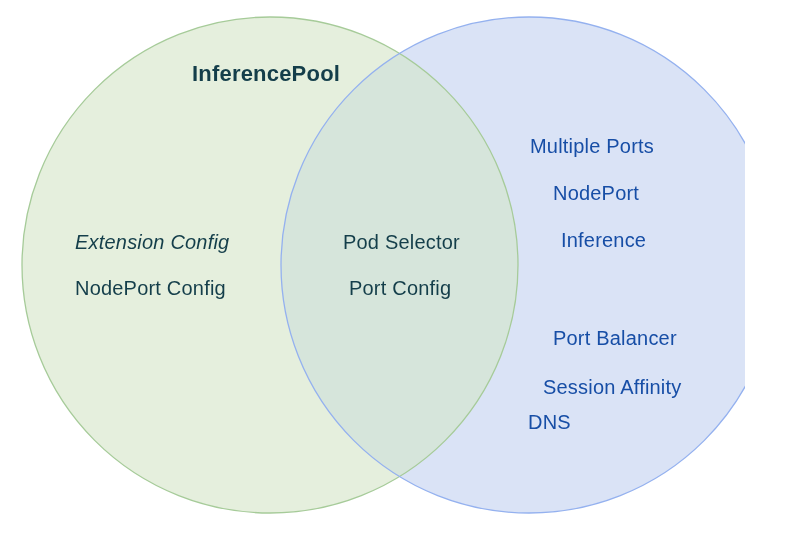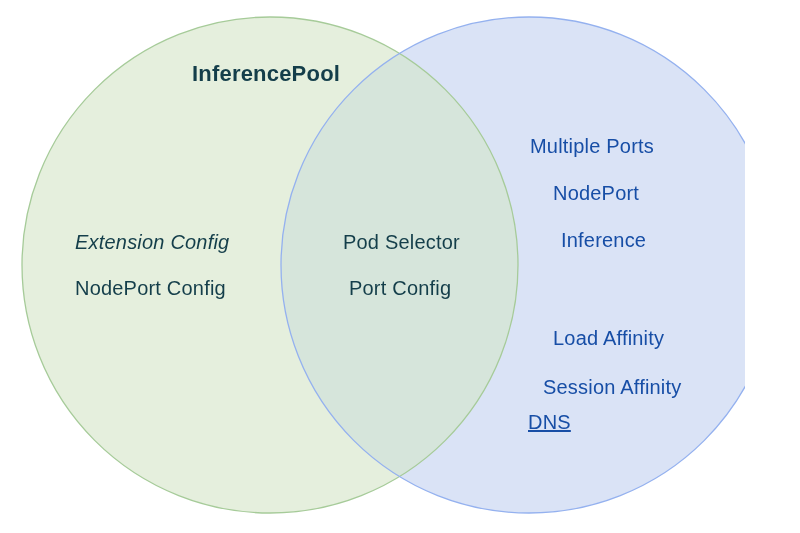--- a/index.html
+++ b/index.html
@@ -67,17 +67,17 @@
 
   <div class="label left-text" style="left:75px; top:231px;font-style:italic;">Extension Config</div>
   <div class="label left-text" style="left:75px; top:277px;">NodePort Config</div>
 
   <div class="label left-text" style="left:349px; top:277px;">Port Config</div>
   <div class="label left-text" style="left:343px; top:231px;">Pod Selector</div>
 
   <div class="label right-text" style="left:530px; top:135px;">Multiple Ports</div>
   <div class="label right-text" style="left:553px; top:182px;">NodePort</div>
   <div class="label right-text" style="left:561px; top:229px;">Inference</div>
-  <div class="label right-text" style="left:553px; top:327px;">Load Affinity</div>
+  <div class="label right-text" style="left:553px; top:327px;">Port Balancer</div>
   <div class="label right-text" style="left:543px; top:376px;">Session Affinity</div>
-  <div class="label right-text" style="left:528px; top:411px;text-decoration:underline;">DNS</div>
+  <div class="label right-text" style="left:528px; top:411px;">DNS</div>
 
 </div>
 
 </body></html>

